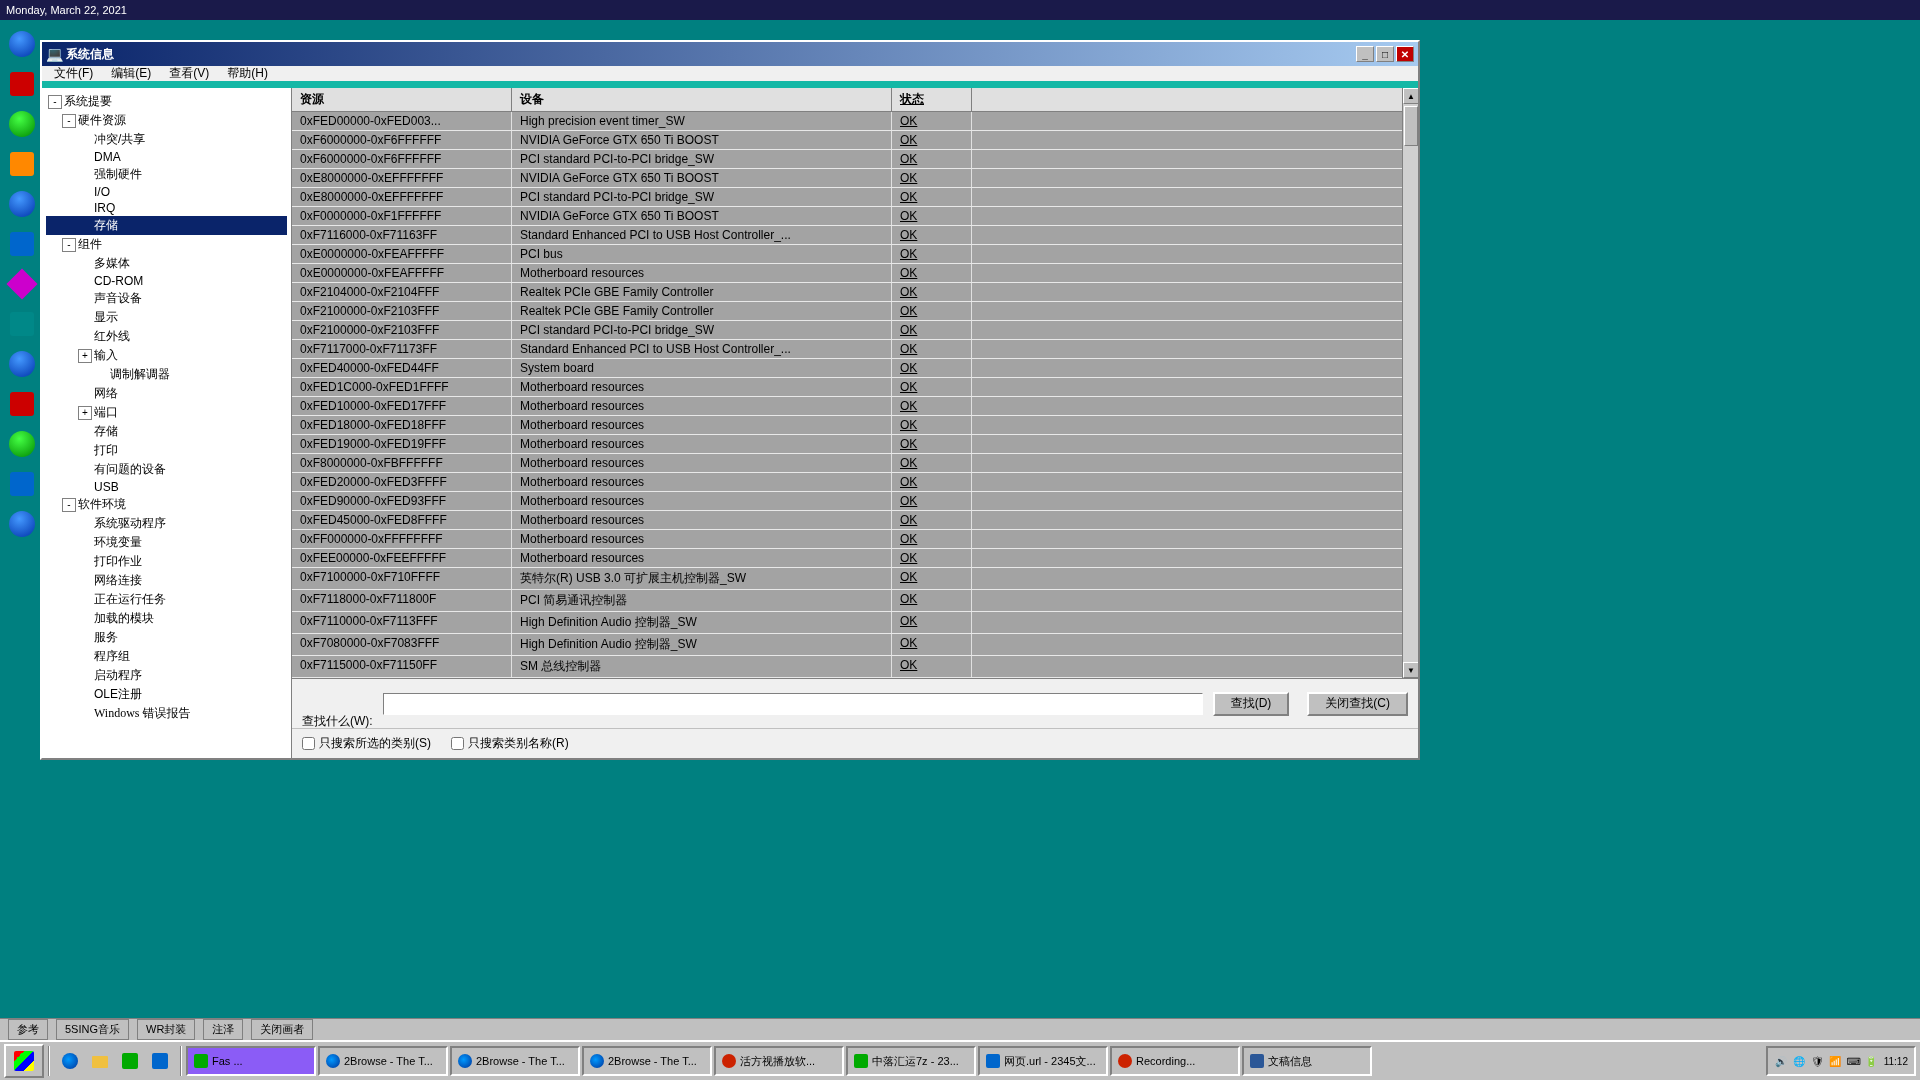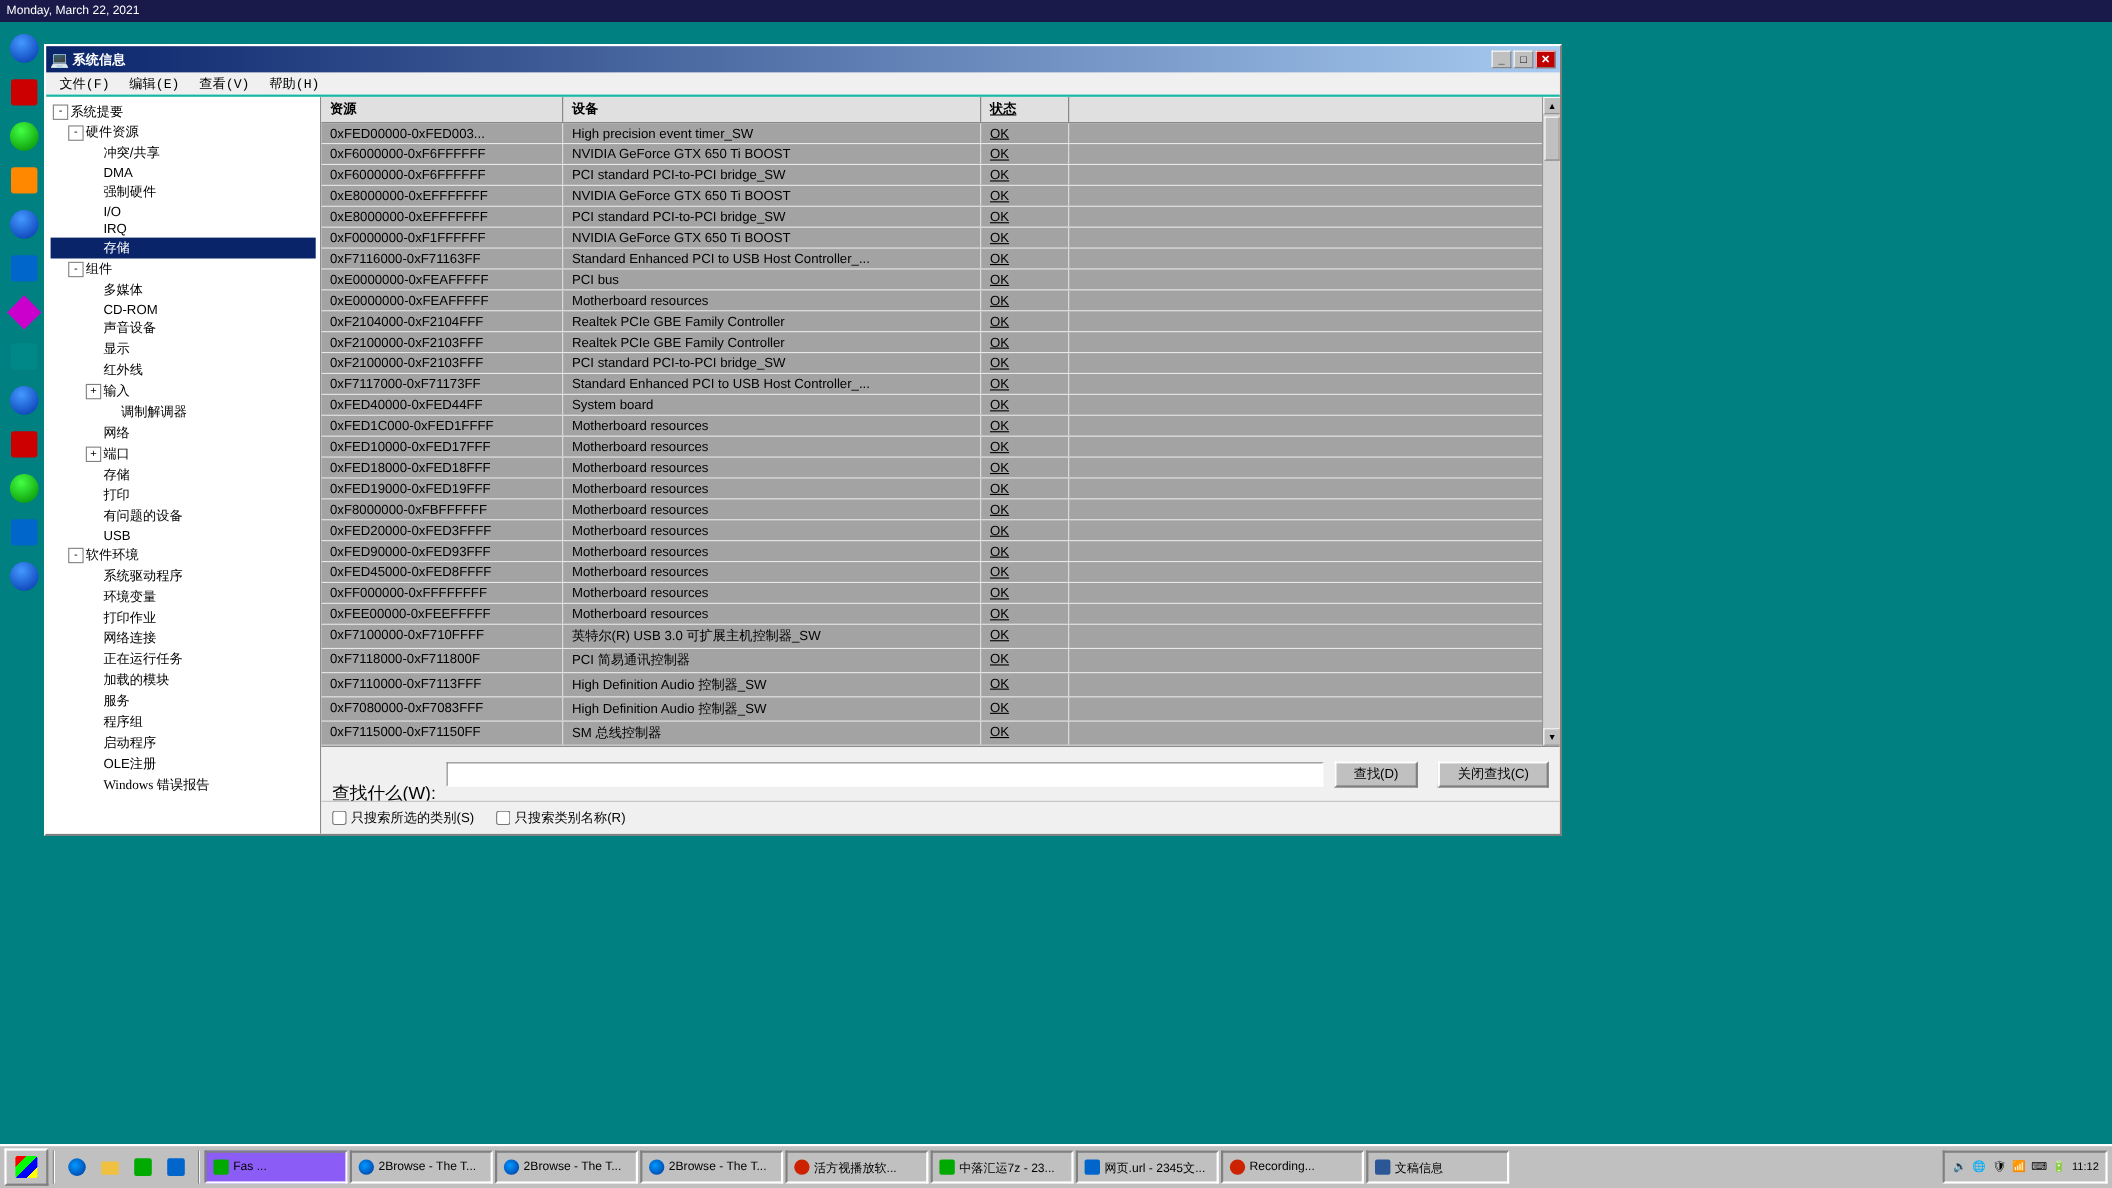--- a/index.html
+++ b/index.html
@@ -193,24 +193,23 @@
       cursor: pointer;
       font-size: 10px;
       font-weight: bold;
     }
 
     .window-menubar {
       height: 22px;
       background: #f0f0f0;
       display: flex;
       align-items: center;
-      border-bottom: 2px solid #14b8a6;
+      border-bottom: 7px solid #14b8a6;
       padding: 0 4px;
       gap: 2px;
-      font-family: Liberation Mono, monospace;
     }
 
     .menu-item {
       padding: 2px 8px;
       cursor: pointer;
       font-size: 12px;
     }
 
     .window-body {
       display: flex;
@@ -347,21 +346,21 @@
       height: 50px;
       background: #f0f0f0;
       border-top: 1px solid #808080;
       display: flex;
       align-items: center;
       padding: 0 10px;
       gap: 10px;
     }
 
     .search-label {
-      font-size: 16px;
+      font-size: 12px;
       margin-top: 36px;
     }
 
     .search-input {
       flex: 1;
       height: 22px;
       border: 1px solid;
       border-color: #808080 #ffffff #ffffff #808080;
       background: white;
       padding: 0 4px;
@@ -892,20 +891,27 @@
           </label>
           <label class="checkbox-label">
             <input class="checkbox-input" type="checkbox" style="">
             <span>只搜索类别名称(R)</span>
           </label>
         </div>
       </div>
     </div>
   </div>
 
+  <div style="position:absolute;bottom:40px;left:0;right:0;height:22px;background:#c0c0c0;border-top:1px solid #808080;display:flex;align-items:center;padding:0 8px;gap:8px;">
+    <span class="tab-label">参考</span>
+    <span class="tab-label">5SING音乐</span>
+    <span class="tab-label">WR封装</span>
+    <span class="tab-label">注泽</span>
+    <span class="tab-label">关闭画者</span>
+  </div>
 
   <div class="taskbar">
 
     <div class="start-btn">
       <div class="start-icon"></div>
     </div>
     <div class="taskbar-divider"></div>
 
     <div class="quick-launch">
       <div class="ql-btn">

